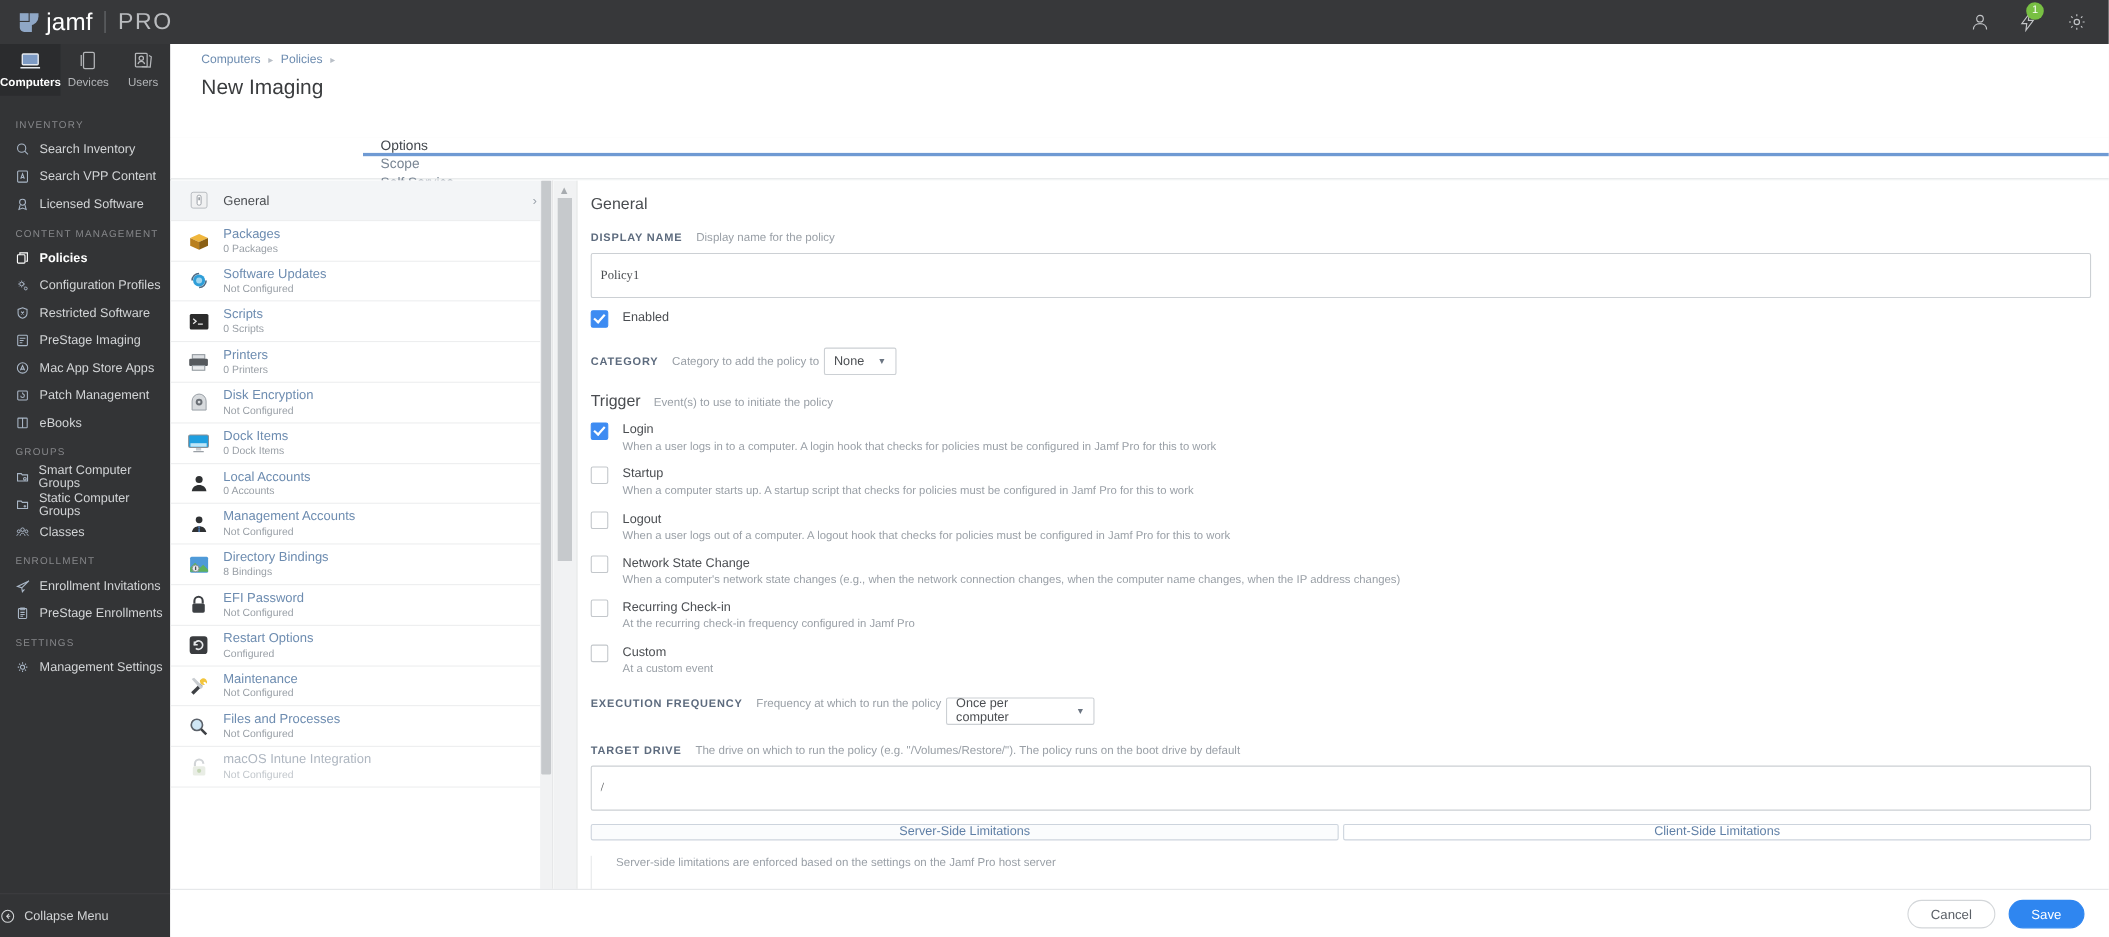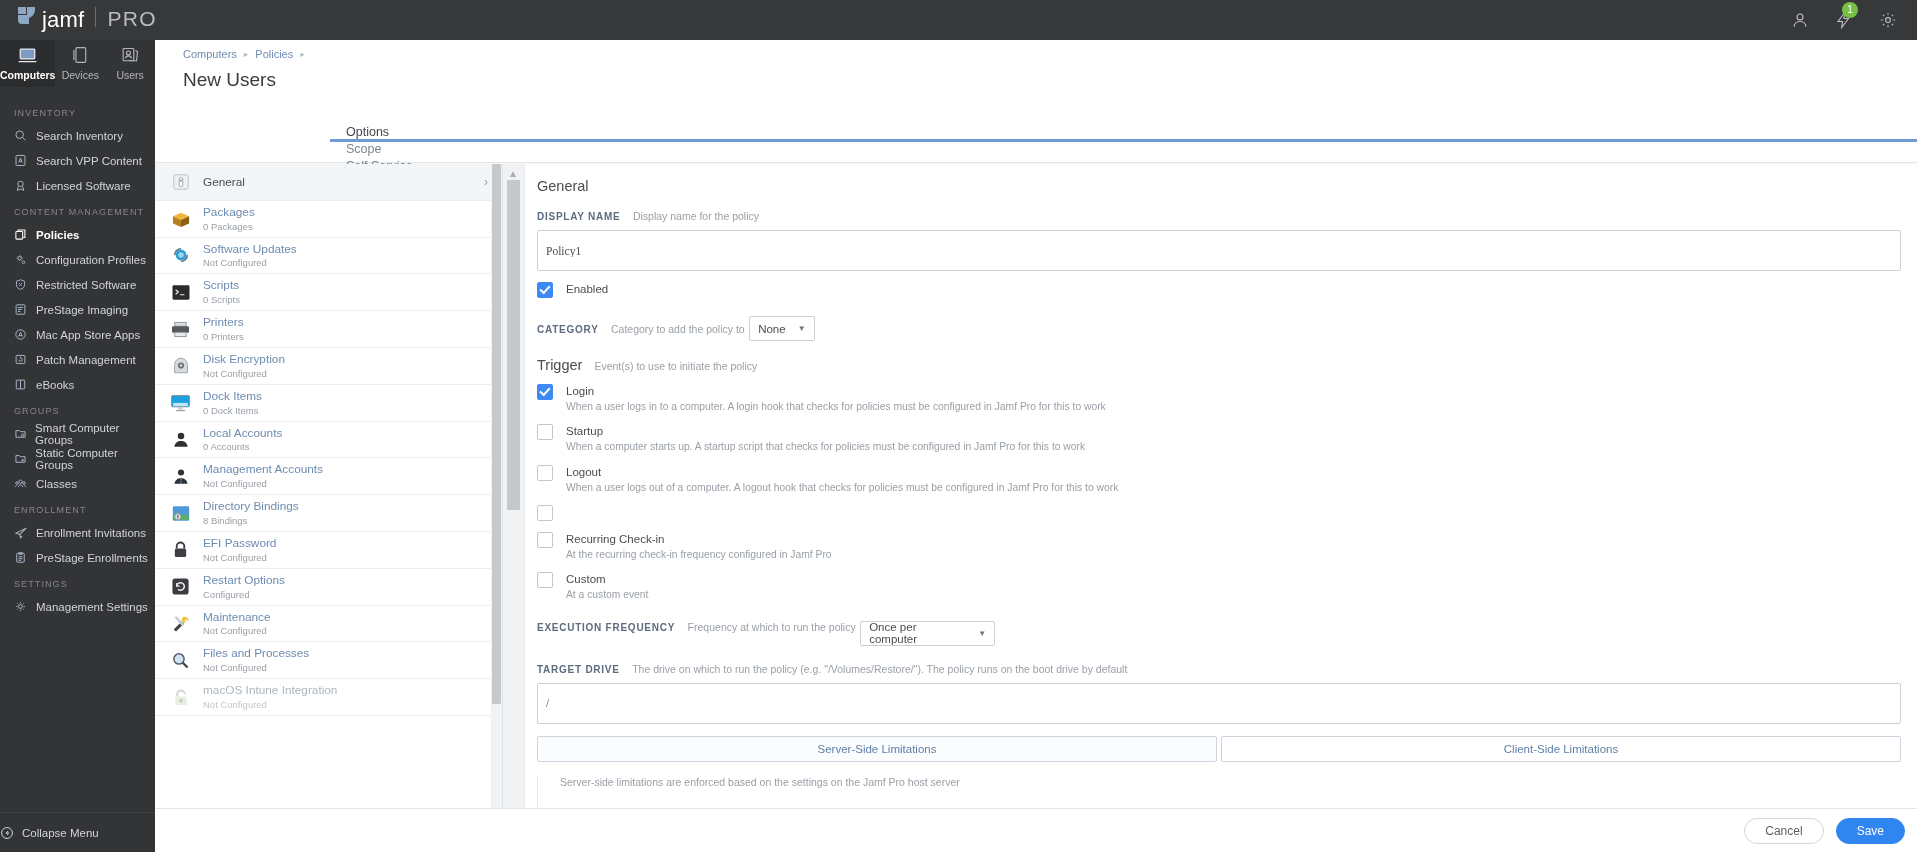--- a/index.html
+++ b/index.html
@@ -9,21 +9,21 @@
     background: #ffffff;
     overflow: hidden;
   }
 
   
   .topbar {
     position: absolute; top: 0; left: 0; width: 1917px; height: 40px;
     background: #37383a;
     display: flex; align-items: center;
   }
-  .brand { display: flex; align-items: flex-start; padding-left: 18px; }
+  .brand { display: flex; align-items: center; padding-left: 18px; }
   .brand-mark { width: 17px; height: 17px; margin-right: 7px; position: relative; }
   .brand-mark i { position: absolute; background: #8fa7c6; display: block; }
   .brand-mark i.a { left: 0; top: 0; width: 8px; height: 7px; }
   .brand-mark i.b { left: 9px; top: 0; width: 8px; height: 11px; border-radius: 0 0 8px 0; }
   .brand-mark i.c { left: 0; top: 8px; width: 11px; height: 9px; border-radius: 0 0 0 4px; }
   .brand-jamf { color: #ffffff; font-size: 22px; letter-spacing: .2px; }
   .brand-sep { width: 1px; height: 20px; background: #6c6e71; margin: 0 11px 0 11px; }
   .brand-pro { color: #b9bbbe; font-size: 21px; letter-spacing: 1.4px; }
   .topbar-right { margin-left: auto; display: flex; align-items: center; padding-right: 18px; gap: 22px; }
   .tb-icon { position: relative; width: 22px; height: 22px; color: #c3c5c8; display: flex; align-items: center; justify-content: center; cursor: pointer; }
@@ -161,21 +161,21 @@
     display: inline-flex; align-items: center; justify-content: space-between;
     height: 25px; margin-top: 6px; border: 1px solid #ccd0d4; border-radius: 2px;
     padding: 0 8px; font-size: 11.5px; color: #4a4d51; background: #fff; cursor: pointer;
   }
   .sel .caret { margin-left: 12px; color: #6b7582; font-size: 8px; }
   .sel.w-cat { min-width: 48px; }
   .sel.w-freq { width: 135px; }
 
   .seg-row { display: flex; margin-top: 12px; gap: 4px; }
   .seg {
-    flex: 1; height: 26px; border: 1px solid #cdd4dd; background: #fff;
+    flex: 1; height: 15px; border: 1px solid #cdd4dd; background: #fff;
     display: flex; align-items: center; justify-content: center;
     font-size: 11.5px; color: #5f7fa6; cursor: pointer; border-radius: 2px;
   }
   .seg.active { background: #fbfcfd; }
 
   .sublimit { margin-top: 14px; padding-left: 22px; border-left: 1px solid #e7e9ea; }
   .sublimit-note { font-size: 10.5px; color: #9aa0a7; margin-bottom: 14px; }
   .dt-row { display: flex; align-items: center; gap: 5px; margin-top: 6px; }
   .dt-sel {
     height: 21px; border: 1px solid #ccd0d4; border-radius: 2px; background: #fff;
@@ -184,21 +184,21 @@
   }
   .dt-sel.s { width: 38px; }
   .dt-sel.m { width: 52px; }
   .dt-sep { font-size: 11px; color: #9aa0a7; padding: 0 1px; }
   .dt-at { font-size: 10.5px; color: #6b7582; padding: 0 6px; }
 
   
   .footer {
     position: absolute; bottom: 0; left: 155px; width: 1762px; height: 44px;
     background: #ffffff; border-top: 1px solid #e4e6e8;
-    display: flex; align-items: center; justify-content: flex-end; padding-right: 12px; gap: 12px;
+    display: flex; align-items: center; justify-content: flex-end; padding-right: 22px; gap: 12px;
   }
   .btn {
     height: 26px; border-radius: 13px; padding: 0 20px; font-size: 12px;
     display: inline-flex; align-items: center; justify-content: center; cursor: pointer;
   }
   .btn-cancel { background: #fff; border: 1px solid #d3d6d9; color: #5b6067; }
   .btn-save { background: #2f86f0; border: 1px solid #2f86f0; color: #ffffff; }
 </style>
 </head>
 <body>
@@ -441,21 +441,21 @@
 
 <div class="page">
 
   <div class="page-head">
     <div class="breadcrumb">
       <a>Computers</a>
       <span class="sep">▸</span>
       <a>Policies</a>
       <span class="sep">▸</span>
     </div>
-    <div class="page-title">New Users</div>
+    <div class="page-title">New Imaging</div>
   </div>
 
   <div class="tabs-row">
     <div class="tab-item active">Options</div>
     <div class="tab-item">Scope</div>
     <div class="tab-item">Self Service</div>
     <div class="tab-item">User Interaction</div>
   </div>
 
   <div class="body-split">
@@ -728,20 +728,24 @@
         </div>
         <div class="chk-row">
           <span class="chk-box"></span>
           <span class="chk-text">
             <span class="chk-label">Logout</span>
             <span class="chk-desc">When a user logs out of a computer. A logout hook that checks for policies must be configured in Jamf Pro for this to work</span>
           </span>
         </div>
         <div class="chk-row">
           <span class="chk-box"></span>
+          <span class="chk-text">
+            <span class="chk-label">Network State Change</span>
+            <span class="chk-desc">When a computer's network state changes (e.g., when the network connection changes, when the computer name changes, when the IP address changes)</span>
+          </span>
         </div>
         <div class="chk-row">
           <span class="chk-box"></span>
           <span class="chk-text">
             <span class="chk-label">Recurring Check-in</span>
             <span class="chk-desc">At the recurring check-in frequency configured in Jamf Pro</span>
           </span>
         </div>
         <div class="chk-row">
           <span class="chk-box"></span>

